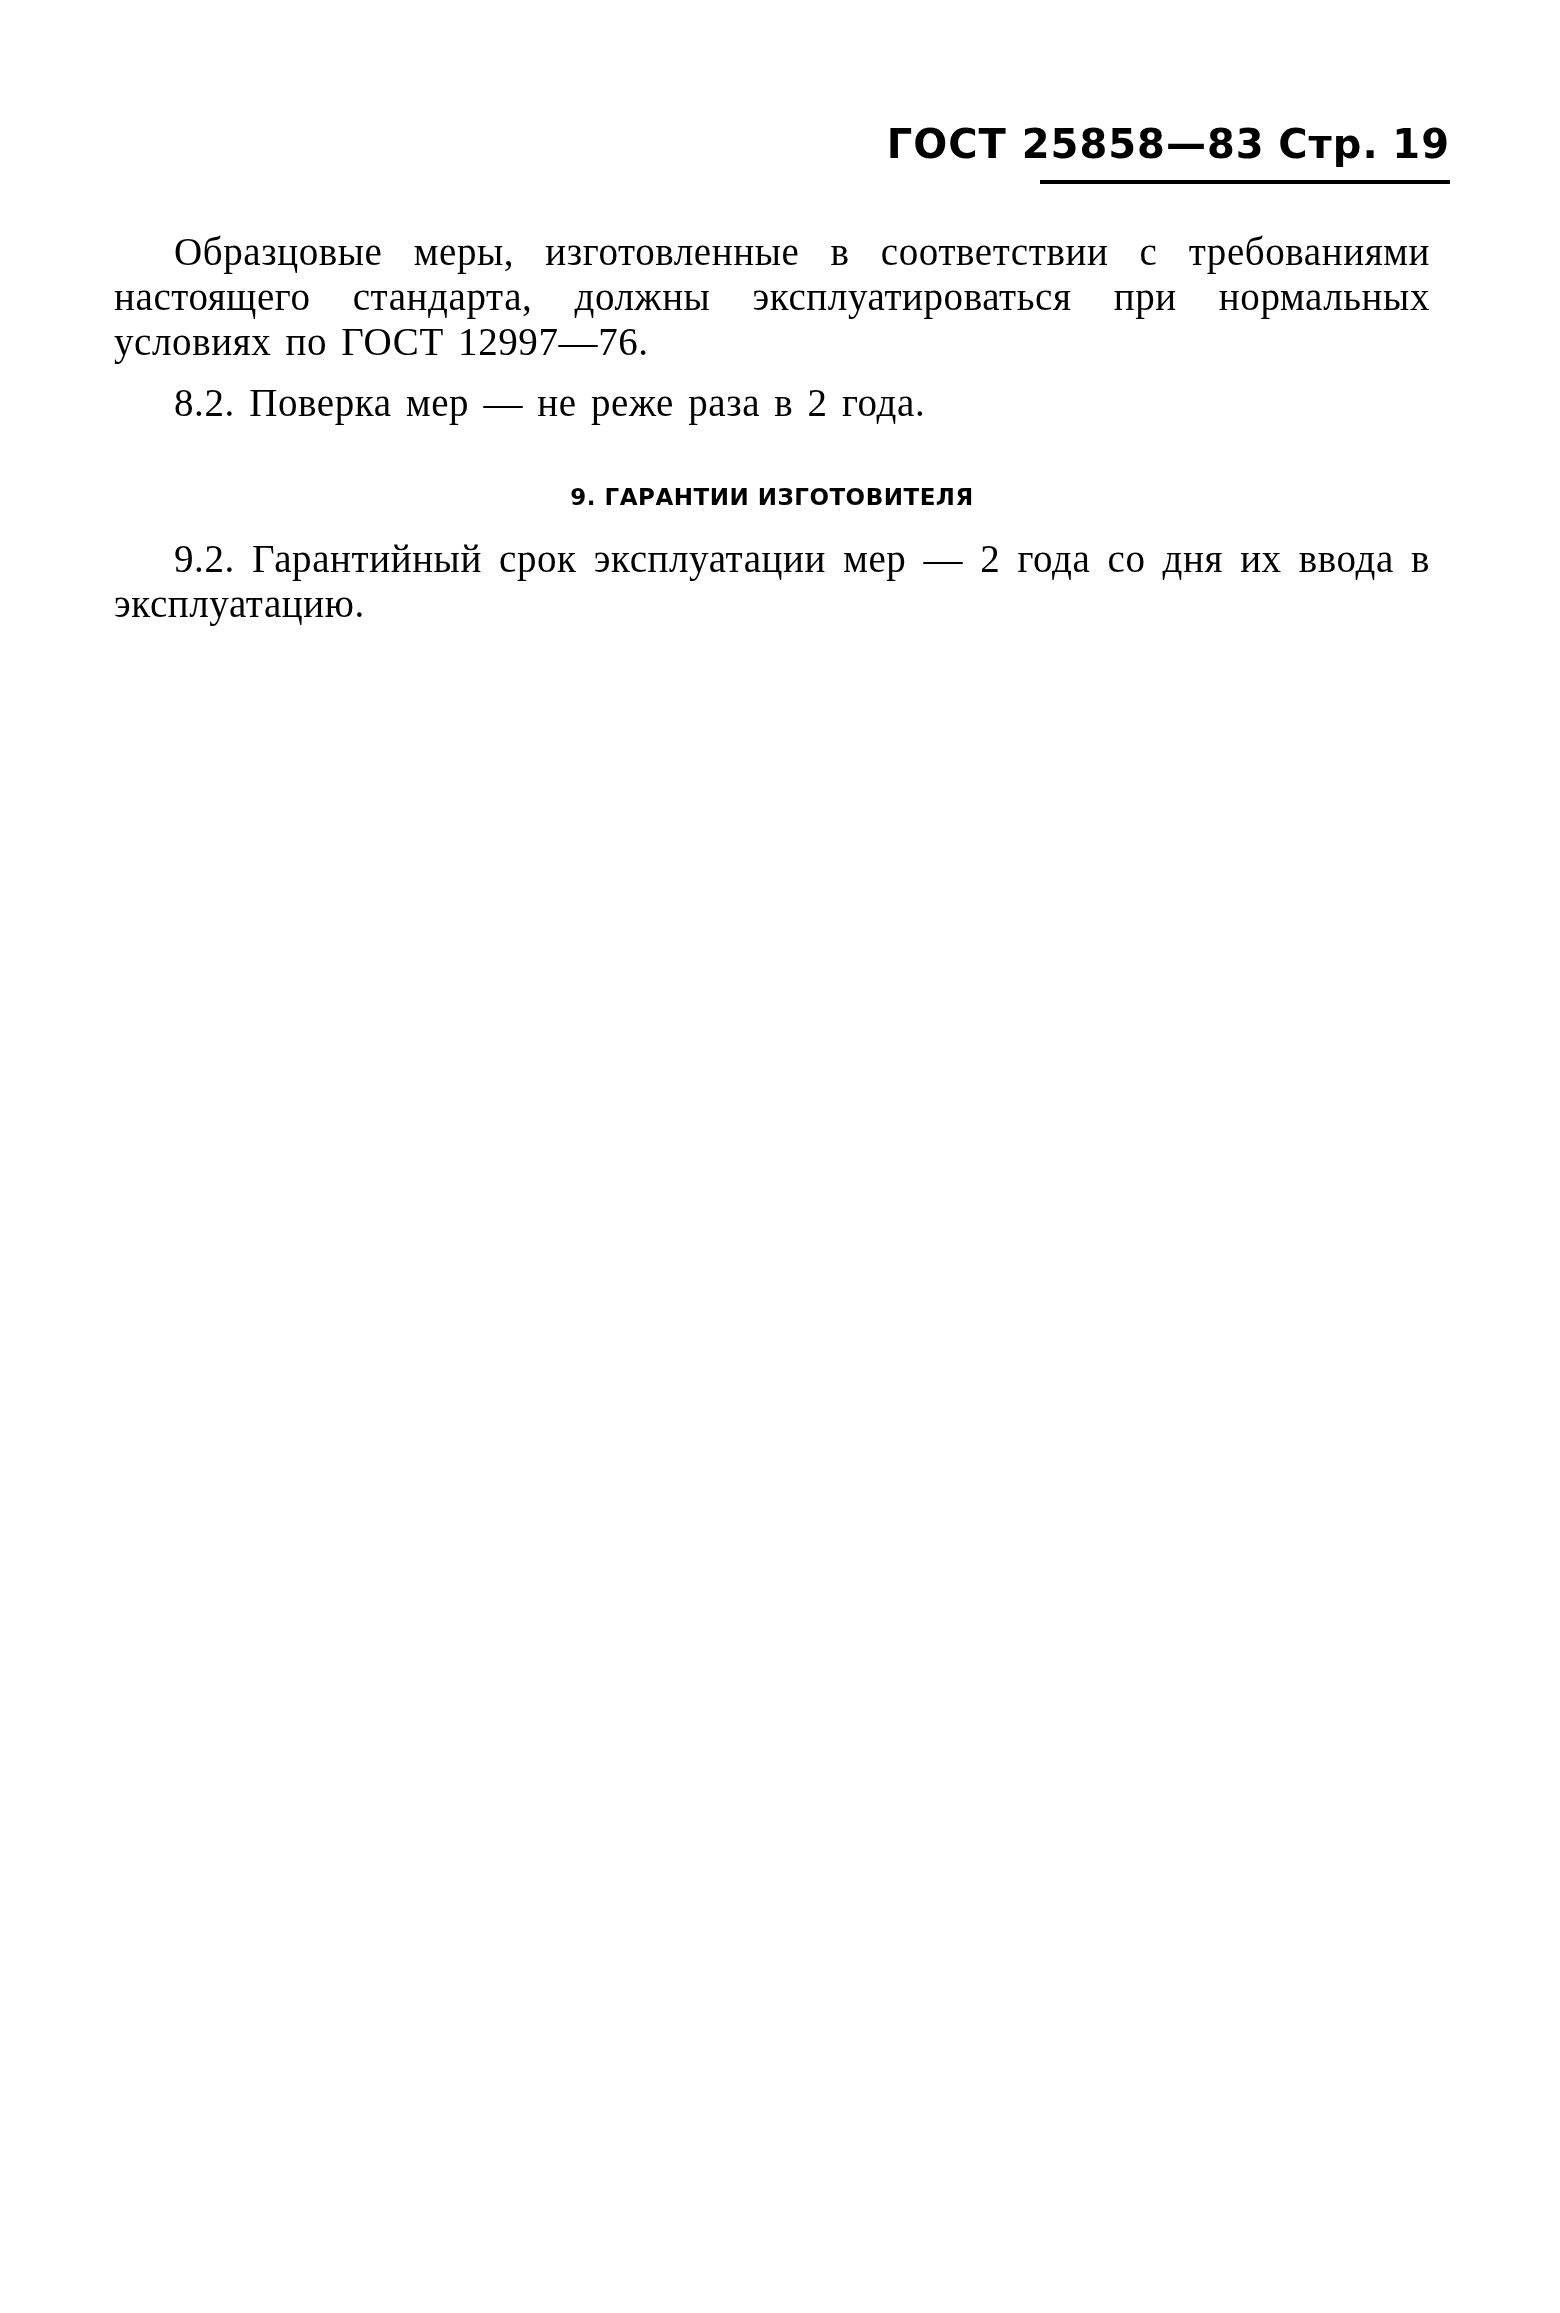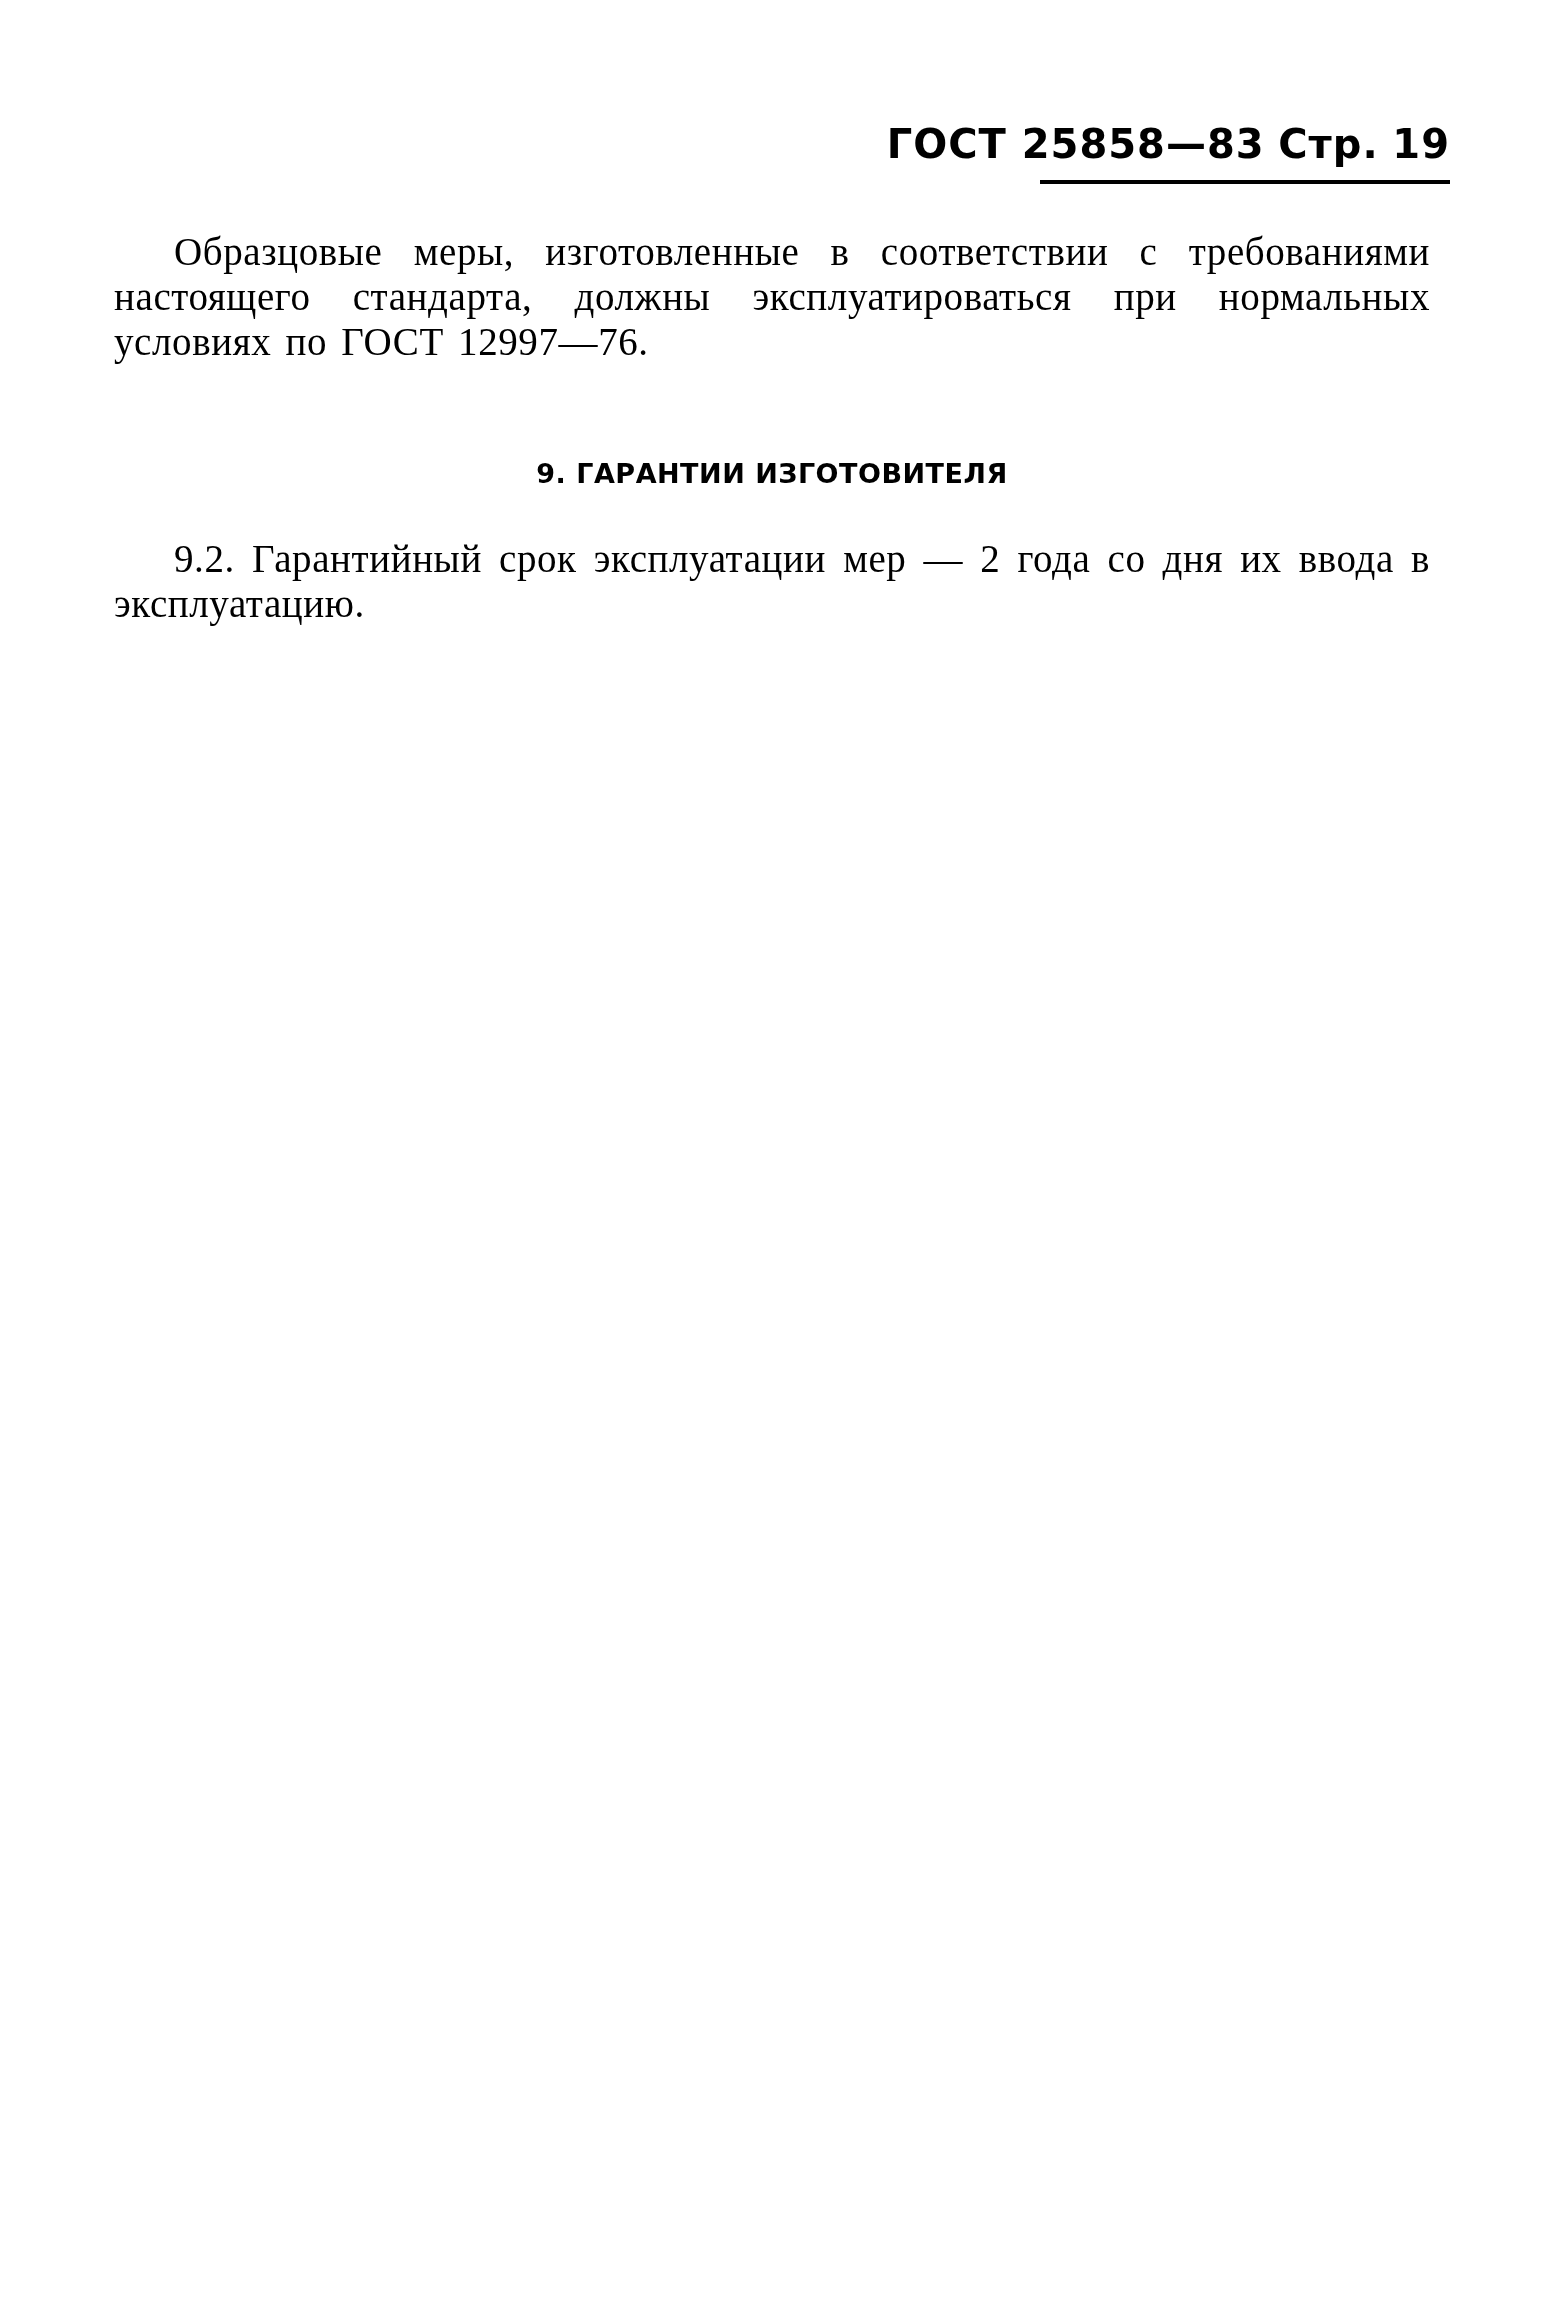--- a/index.html
+++ b/index.html
@@ -54,42 +54,43 @@
     }
     .para {
       margin: 16px;
       text-indent: 60px;
     }
     .block-1 { top: 213px; }
     .section-heading {
       position: absolute;
       left: 98px;
       width: 1348px;
-      top: 454px;
+      top: 478px;
       text-align: center;
       font-family: "DejaVu Sans", "Liberation Sans", sans-serif;
       font-weight: bold;
-      font-size: 27px;
+      font-size: 23px;
       line-height: 39px;
       letter-spacing: 0.5px;
     }
     .block-2 { top: 520px; }
   </style>
 </head>
 <body>
 
 <div class="page-header">
   <div class="header-text">
     <span>ГОСТ 25858—83</span><span class="gap"></span><span>Стр.</span><span class="gap"></span><span>19</span>
   </div>
   <div class="header-rule"></div>
 </div>
 
 <div class="body-text block-1">
   <p class="para">Образцовые меры, изготовленные в соответствии с требованиями настоящего стандарта, должны эксплуатироваться при нормальных условиях по ГОСТ 12997—76.</p>
+  <p class="para">8.2. Поверка мер — не реже раза в 2 года.</p>
 </div>
 
 <div class="section-heading">9. ГАРАНТИИ ИЗГОТОВИТЕЛЯ</div>
 
 <div class="body-text block-2">
   <p class="para">9.2. Гарантийный срок эксплуатации мер — 2 года со дня их ввода в эксплуатацию.</p>
 </div>
 
 
 </body></html>

